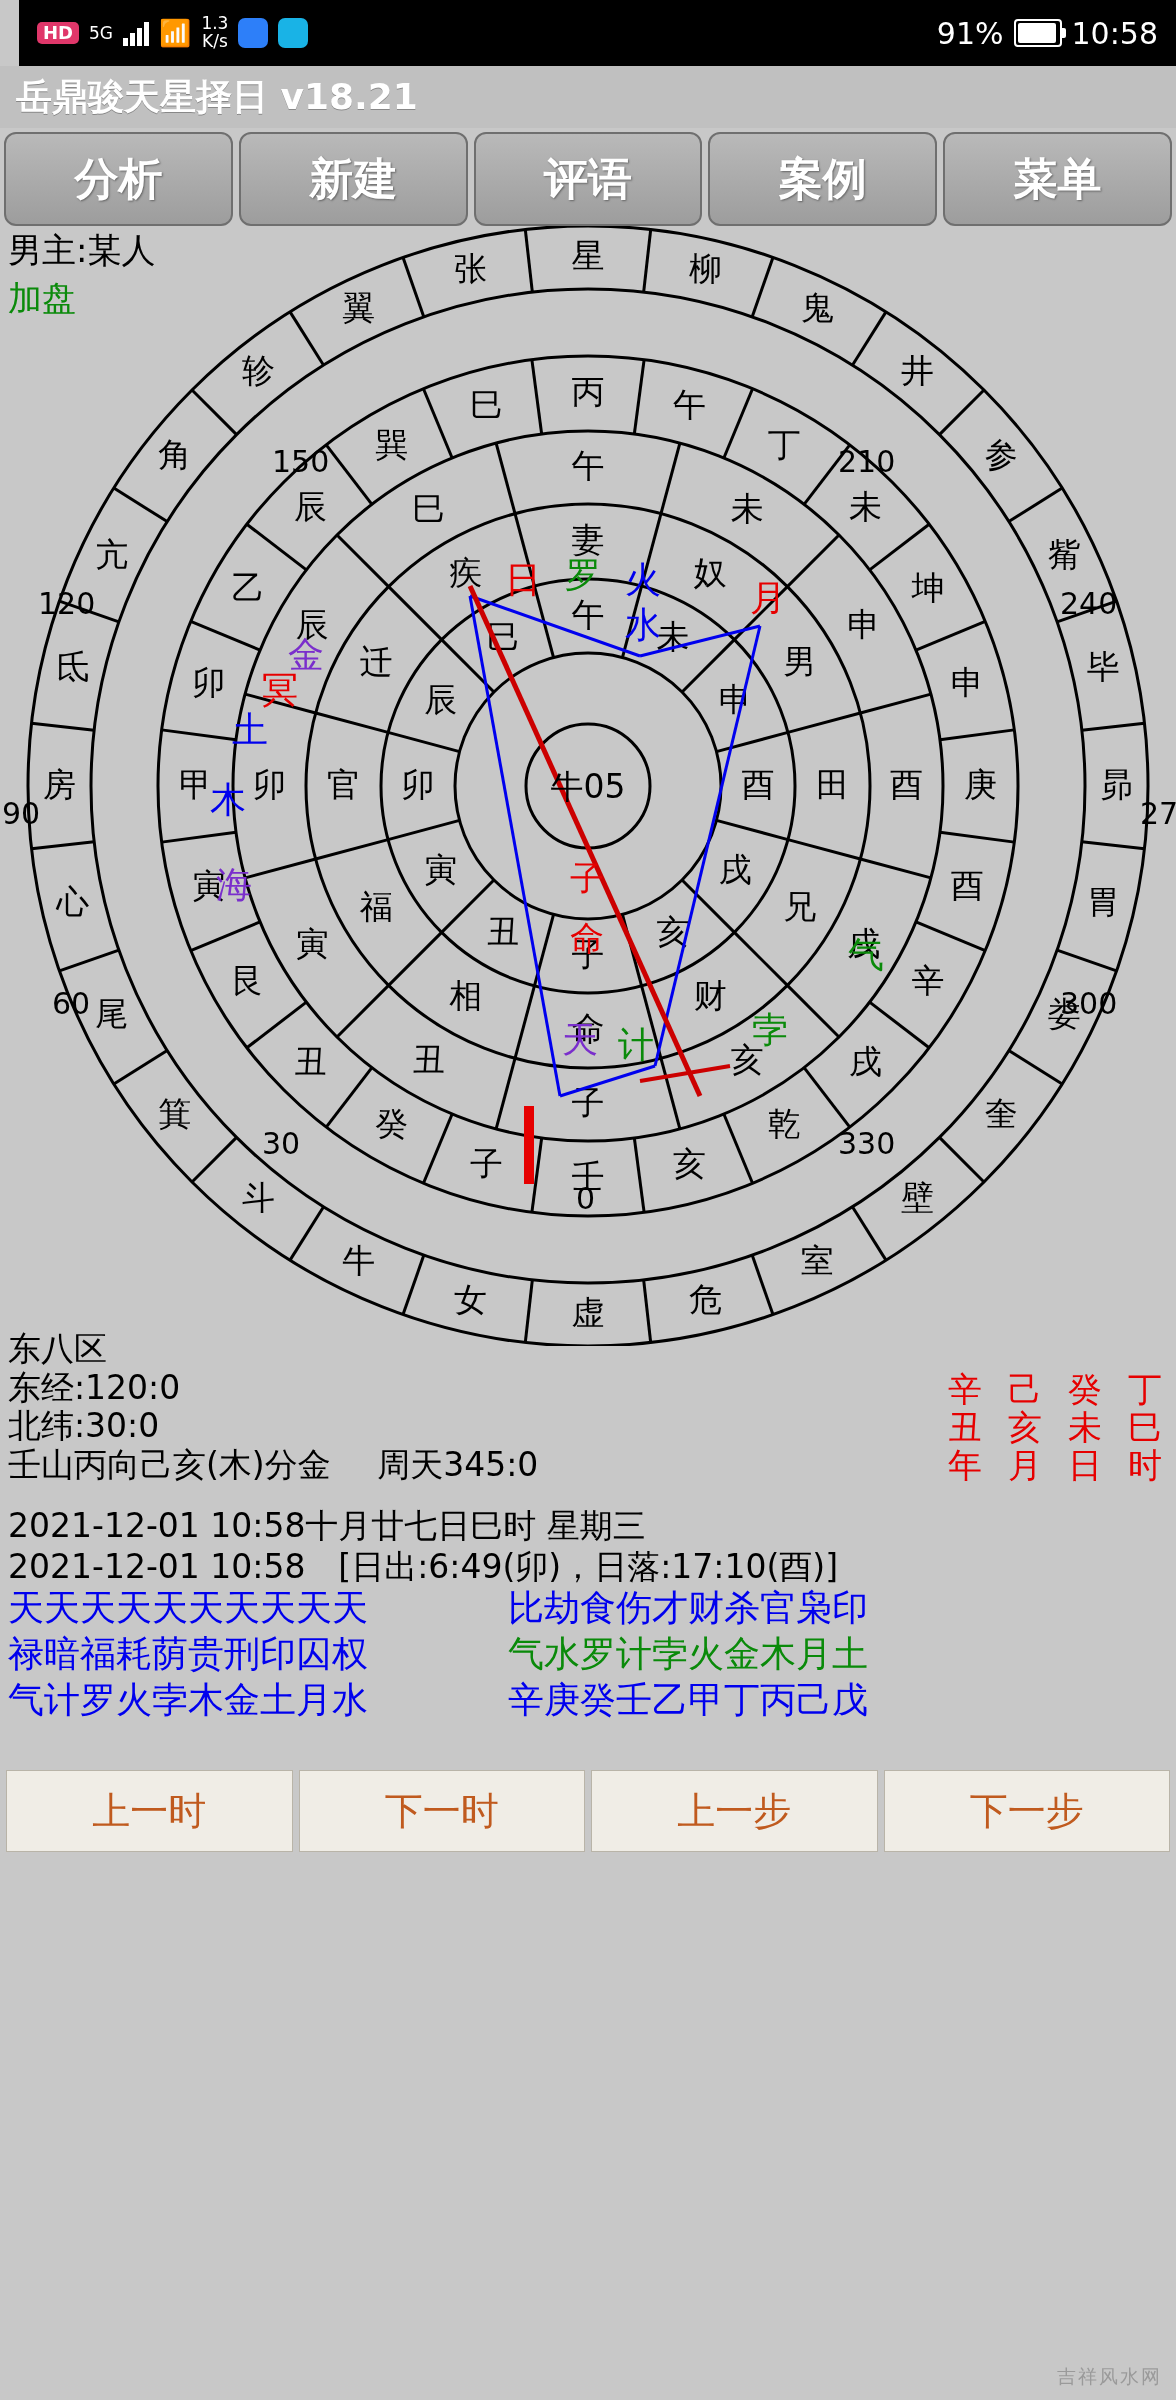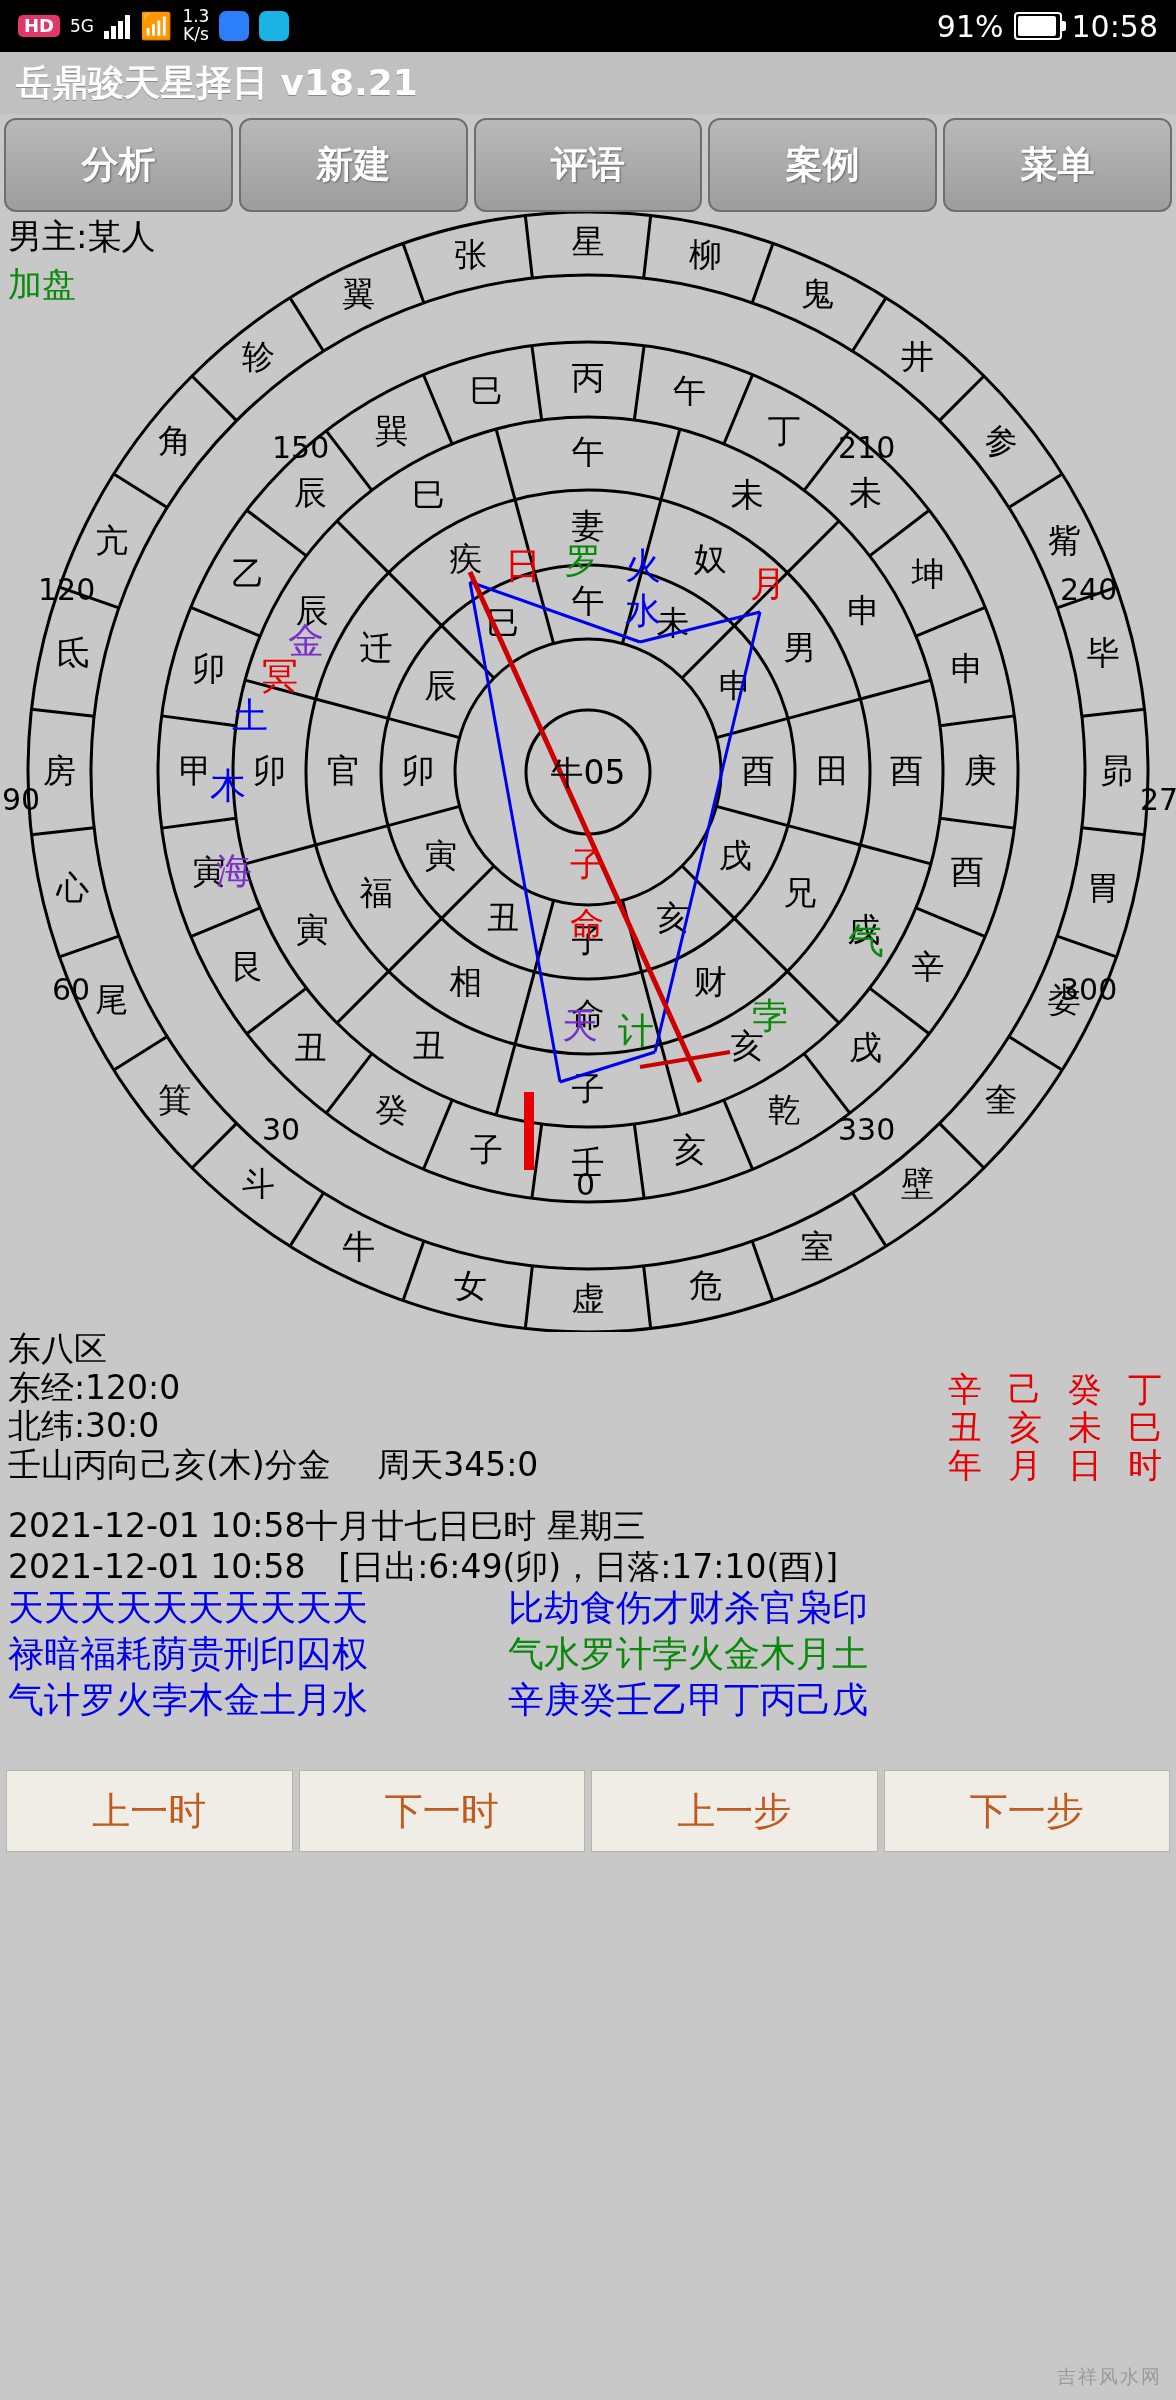--- a/index.html
+++ b/index.html
@@ -5,23 +5,23 @@
   html,body{margin:0;padding:0;}
   body{
     width:1176px;height:2400px;
     background:#c8c8c8;
     font-family:"DejaVu Sans","Liberation Sans",sans-serif;
     overflow:hidden;
     position:relative;
   }
   
   .statusbar{
-    height:52px;background:#000;color:#fff;
+    height:66px;background:#000;color:#fff;
     display:flex;align-items:center;justify-content:space-between;
-    padding:0 18px;box-sizing:border-box;font-size:26px;
+    padding:0 18px;box-sizing:border-box;font-size:26px;margin-left:19px;
   }
   .sb-left{display:flex;align-items:center;gap:10px;}
   .sb-right{display:flex;align-items:center;gap:10px;font-size:30px;}
   .hd-badge{background:#e0376a;color:#fff;font-size:18px;font-weight:bold;
     border-radius:5px;padding:2px 6px;line-height:1;}
   .net-5g{font-size:17px;vertical-align:super;}
   .bars{display:inline-flex;align-items:flex-end;gap:2px;height:26px;}
   .bars i{display:block;width:5px;background:#fff;}
   .bars i:nth-child(1){height:8px}
   .bars i:nth-child(2){height:13px}
@@ -47,21 +47,21 @@
     text-shadow:0 1px 0 #888;
   }
   
   .toolbar{
     display:flex;gap:6px;padding:4px 4px 0 4px;box-sizing:border-box;
     background:#c8c8c8;
   }
   .tbtn{
     flex:1;height:90px;border:2px solid #6f6f6f;border-radius:12px;
     background:linear-gradient(#b9b9b9,#9d9d9d);
-    color:#fff;font-size:37px;font-weight:bold;
+    color:#fff;font-size:44px;font-weight:bold;
     display:flex;align-items:center;justify-content:center;
     text-shadow:1px 1px 2px #666;
   }
   
   .chartwrap{position:relative;width:1176px;height:1120px;}
   .chartwrap svg{position:absolute;left:0;top:0;}
   .lbl{position:absolute;font-size:30px;color:#000;white-space:nowrap;}
   .name-line{position:absolute;left:8px;top:2px;font-size:34px;color:#000;}
   .jiapan{position:absolute;left:8px;top:50px;font-size:34px;color:#0a8a0a;}
 

